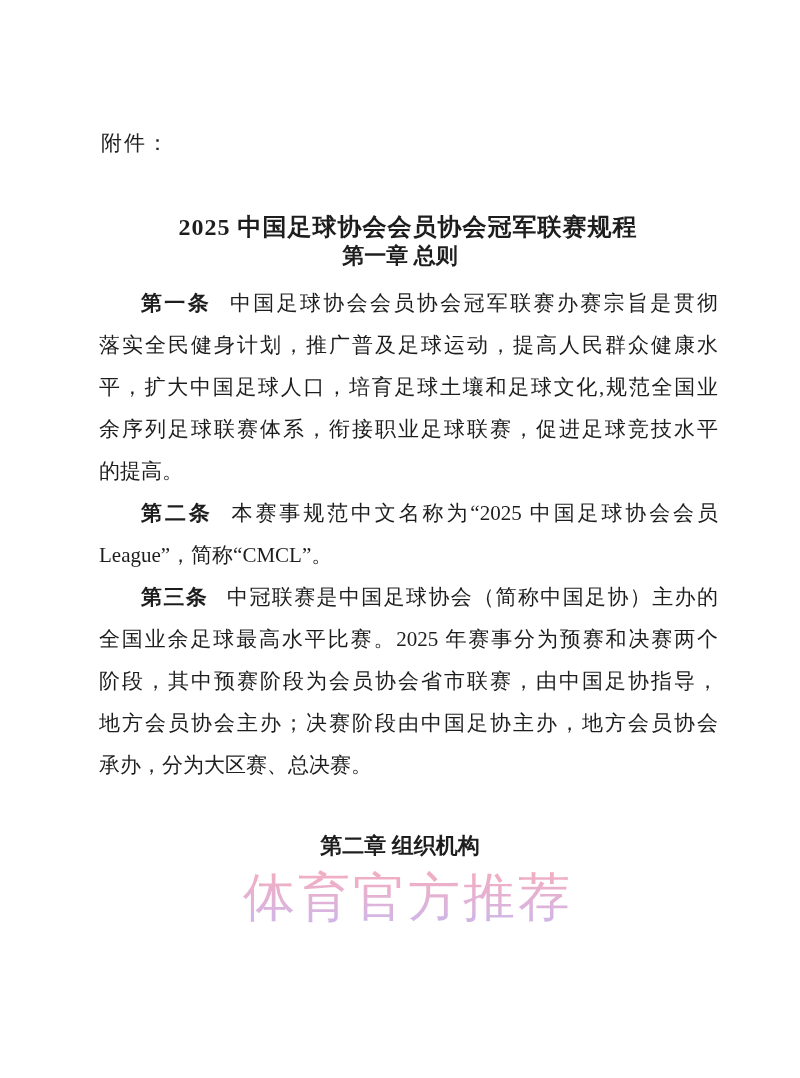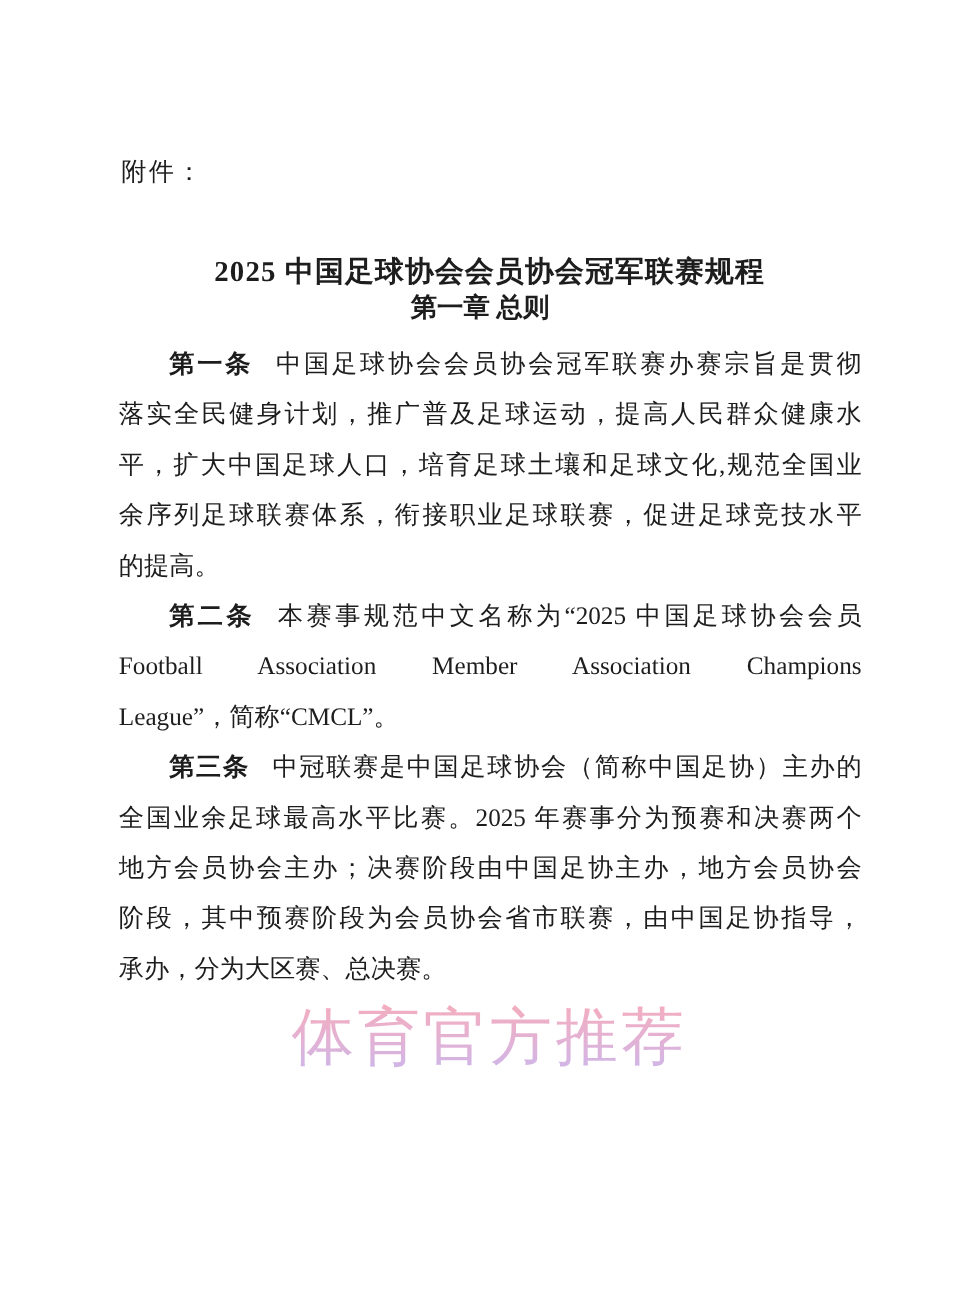--- a/index.html
+++ b/index.html
@@ -86,27 +86,27 @@
 
   <div class="doc-body">
 
     <p class="bline first"><span class="plabel">第一条</span><span>中国足球协会会员协会冠军联赛办赛宗旨是贯彻</span></p>
     <p class="bline">落实全民健身计划，推广普及足球运动，提高人民群众健康水</p>
     <p class="bline">平，扩大中国足球人口，培育足球土壤和足球文化,规范全国业</p>
     <p class="bline">余序列足球联赛体系，衔接职业足球联赛，促进足球竞技水平</p>
     <p class="bline last">的提高。</p>
 
     <p class="bline first"><span class="plabel">第二条</span><span>本赛事规范中文名称为“2025 中国足球协会会员</span></p>
-    <p class="bline wrapok">Football Association Member Association Champions</p>
     <p class="bline last">League”，简称“CMCL”。</p>
 
     <p class="bline first"><span class="plabel">第三条</span><span>中冠联赛是中国足球协会（简称中国足协）主办的</span></p>
     <p class="bline">全国业余足球最高水平比赛。2025 年赛事分为预赛和决赛两个</p>
+    <p class="bline">阶段，其中预赛阶段为会员协会省市联赛，由中国足协指导，</p>
     <p class="bline">地方会员协会主办；决赛阶段由中国足协主办，地方会员协会</p>
-    <p class="bline">阶段，其中预赛阶段为会员协会省市联赛，由中国足协指导，</p>
     <p class="bline last">承办，分为大区赛、总决赛。</p>
 
   </div>
 
+  <h2 class="chapter ch2">第二章 组织机构</h2>
 
   <div class="watermark">体育官方推荐</div>
 
 </div>
 
 </body></html>

